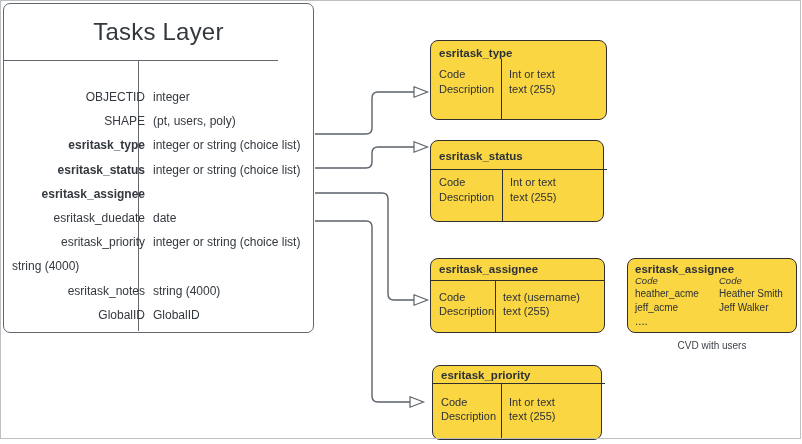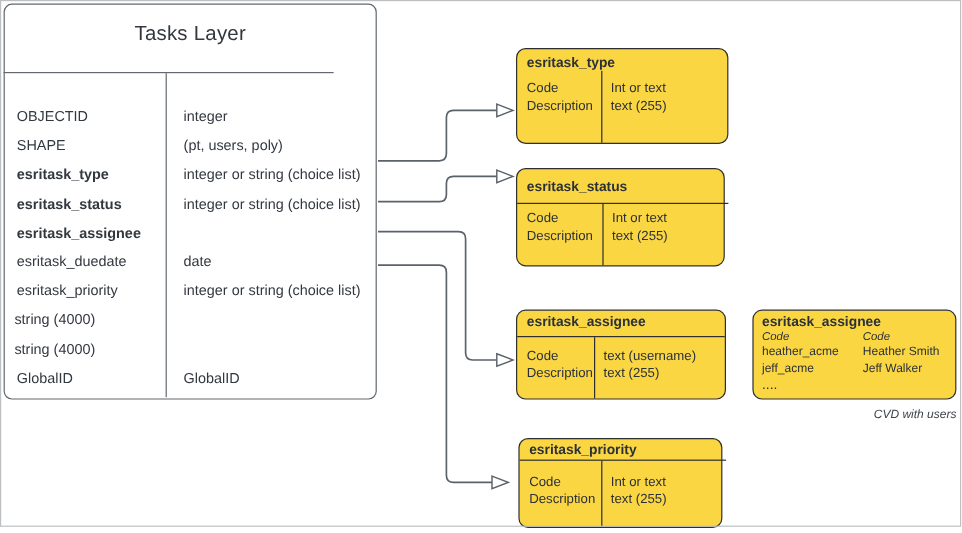--- a/index.html
+++ b/index.html
@@ -11,24 +11,24 @@
     position:relative;width:802px;height:444px;background:#ffffff;overflow:hidden;
     font-family:"Liberation Sans", sans-serif;color:var(--text-dark);
   }
   .frame{position:absolute;left:0;top:0;width:799px;height:437px;border:1px solid #bcc0c3;pointer-events:none;}
 
   
   .tasks-layer{
     position:absolute;left:3px;top:3px;width:309px;height:328px;
     background:#fff;border:1.5px solid var(--tbl-border);border-radius:7px;
   }
-  .tl-title{ text-align:center;padding-top:14px;font-size:17px;letter-spacing:.2px; }
+  .tl-title{ text-align:center;padding-top:14px;font-size:24px;letter-spacing:.2px; }
   .tl-title-divider{ position:absolute;left:-1px;top:56px;width:275px;border-top:1.5px solid var(--tbl-border); }
   .tl-col-divider{ position:absolute;left:134px;top:57px;height:270px;border-left:1.5px solid var(--tbl-border); }
-  .tl-rows{ position:absolute;left:0;top:81px;right:0; }
+  .tl-rows{ position:absolute;left:0;top:81px;right:0;text-align:right; }
   .tl-row{ display:flex;height:24.2px;line-height:24.2px;font-size:12px; }
   .tl-row .f{ width:141px;padding-left:10px;box-sizing:border-box;white-space:nowrap; }
   .tl-row .t{ padding-left:8px;white-space:nowrap; }
   .tl-row.bold .f{ font-weight:bold; }
 
   
   .connectors{ position:absolute;left:0;top:0;pointer-events:none; }
   .conn-path{ fill:none;stroke:var(--conn);stroke-width:1.4; }
   .conn-arrow{ fill:#ffffff;stroke:var(--conn);stroke-width:1.2;stroke-linejoin:miter; }
 
@@ -66,22 +66,22 @@
   .b-priority .cvd-left,.b-priority .cvd-right{ padding-top:11px; }
 
   
   .b-users{ left:627px;top:258px;width:170px;height:75px;padding:4px 6px 0 7px;display:block; }
   .users-header{ font-weight:bold;font-size:11.5px; }
   .users-grid{ display:grid;grid-template-columns:84px 1fr; }
   .users-colhead{ font-style:italic;font-size:9.5px;line-height:12px; }
   .users-cell{ font-size:10px;line-height:14px;white-space:nowrap; }
   .users-ellipsis{ font-size:11.5px;line-height:13px; }
   .users-caption{
-    position:absolute;left:627px;top:340px;width:170px;text-align:right;
-    font-style:italic;font-size:10px;color:#3e434a;
+    position:absolute;left:627px;top:340px;width:170px;text-align:center;
+    font-size:10px;color:#3e434a;
   }
 </style>
 </head>
 <body>
 
 <div class="canvas">
 
   <div class="tasks-layer">
     <div class="tl-title">Tasks Layer</div>
     <div class="tl-title-divider"></div>
@@ -111,20 +111,21 @@
         <div class="t">date</div>
       </div>
       <div class="tl-row">
         <div class="f">esritask_priority</div>
         <div class="t">integer or string (choice list)</div>
       </div>
       <div class="tl-row">
         <div class="t">string (4000)</div>
       </div>
       <div class="tl-row">
+        <div class="f">esritask_notes</div>
         <div class="t">string (4000)</div>
       </div>
       <div class="tl-row">
         <div class="f">GlobalID</div>
         <div class="t">GlobalID</div>
       </div>
     </div>
   </div>
 
   <svg class="connectors" width="802" height="444" viewBox="0 0 802 444">

